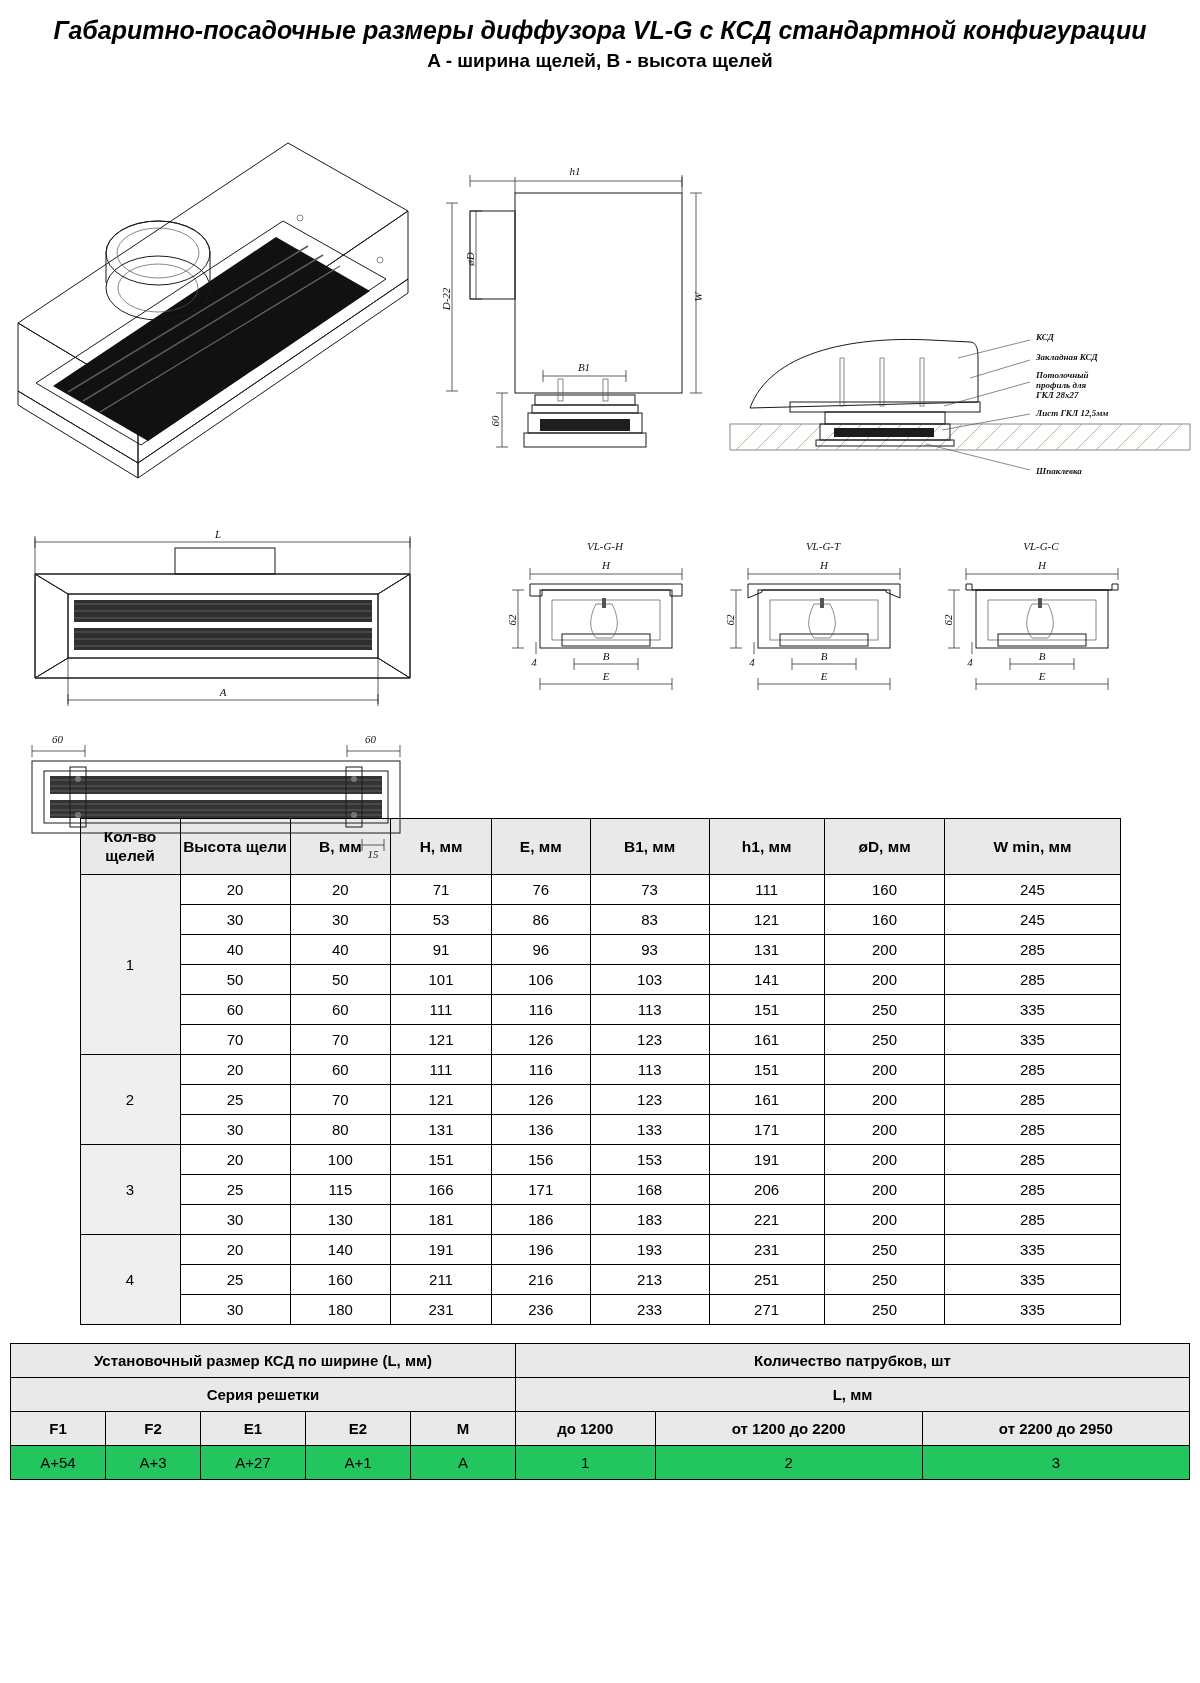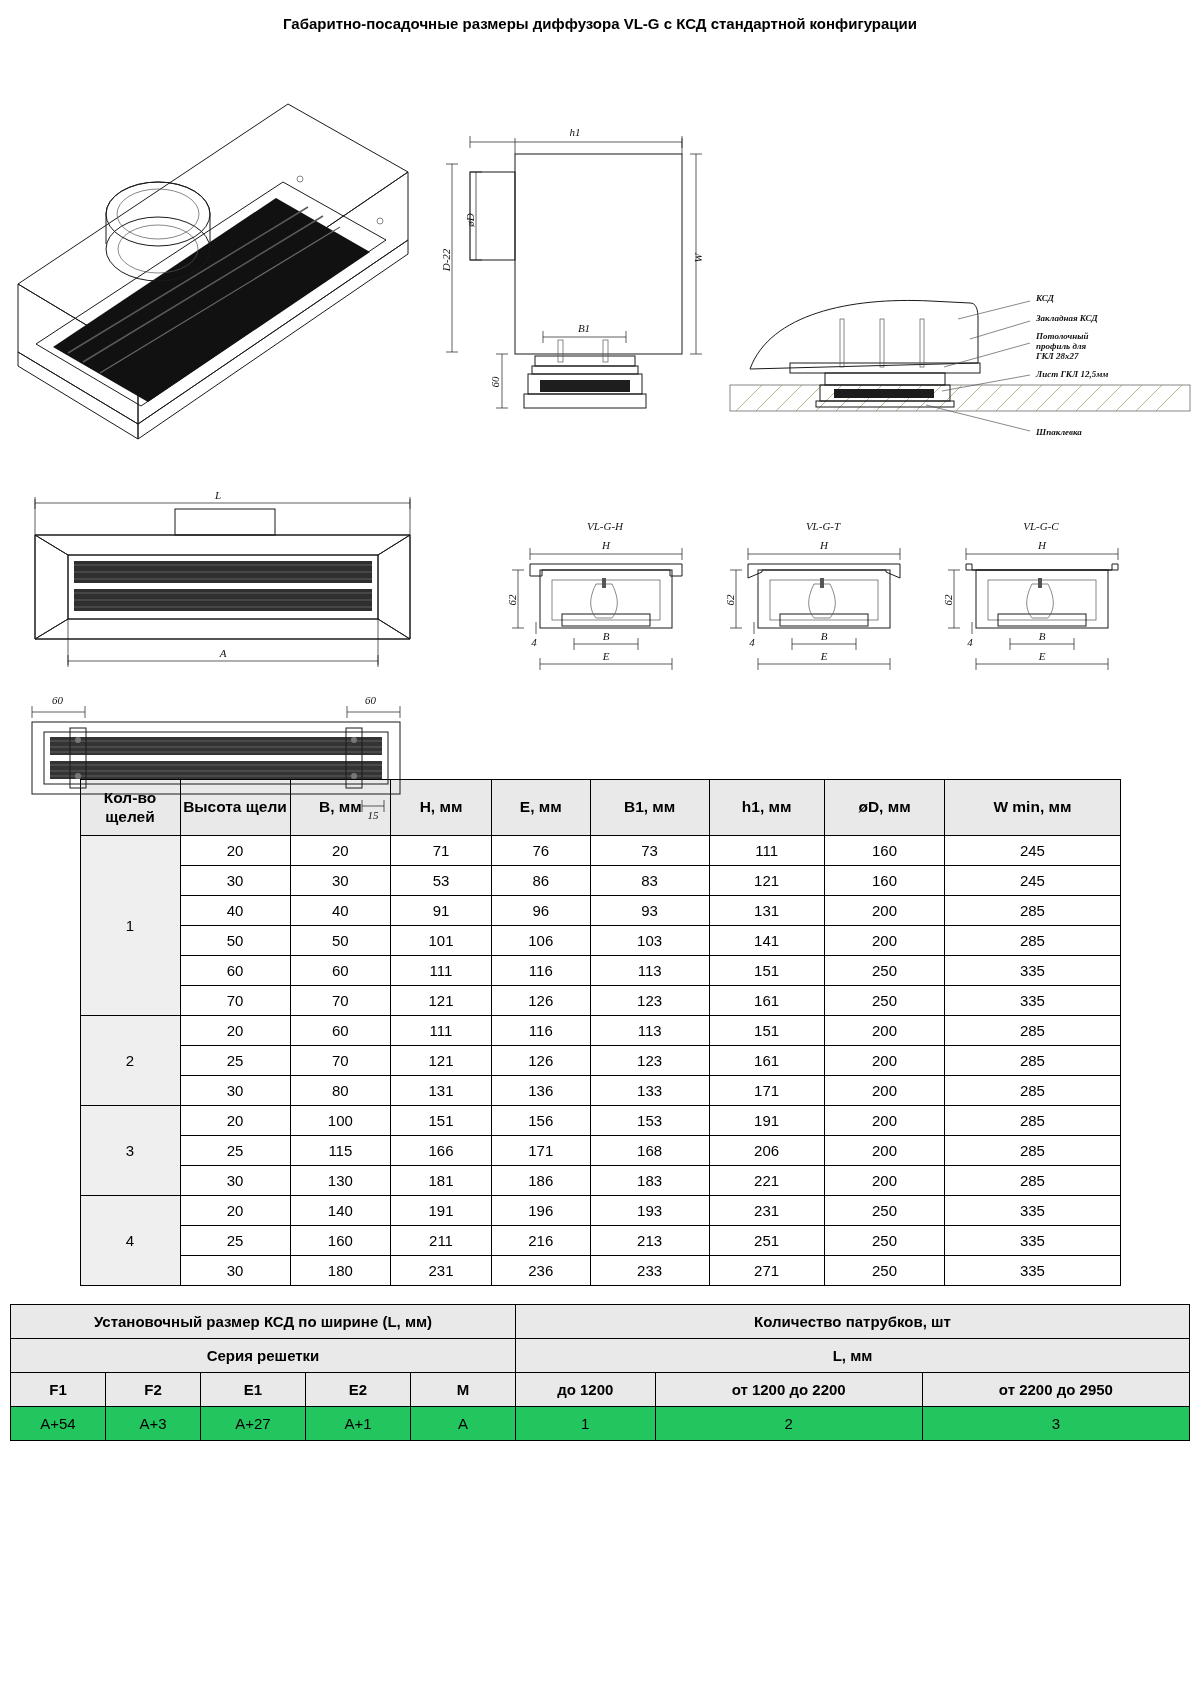--- a/index.html
+++ b/index.html
@@ -12,32 +12,32 @@
     color: #000000;
   }
   .page { position: relative; width: 1200px; height: 1683px; }
 
   
   .title-block {
     text-align: center;
     padding-top: 14px;
     line-height: 1.35;
   }
-  .title-line1 { font-size: 15px; font-weight: bold; }
+  .title-line1 { font-size: 25px; font-weight: bold; font-style: italic; }
   .title-line2 { font-size: 19px; font-weight: bold; }
 
   
   .drawings { position: relative; height: 745px; }
 
   .iso-view { position: absolute; left: 8px; top: 60px; width: 420px; height: 380px; }
   .front-view { position: absolute; left: 10px; top: 455px; width: 430px; height: 205px; }
   .bottom-view { position: absolute; left: 10px; top: 660px; width: 430px; height: 130px; }
   .section-view { position: absolute; left: 440px; top: 90px; width: 270px; height: 320px; }
   .ceiling-view { position: absolute; left: 730px; top: 245px; width: 460px; height: 200px; font-weight: bold; }
-  .profiles { position: absolute; left: 500px; top: 465px; width: 690px; height: 200px; margin-top: 19px; }
+  .profiles { position: absolute; left: 500px; top: 465px; width: 690px; height: 200px; }
 
   svg { display: block; overflow: visible; }
   .ln { stroke: #1a1a1a; fill: none; stroke-width: 1; }
   .ln-thin { stroke: #555; fill: none; stroke-width: 0.7; }
   .dim { stroke: #1a1a1a; fill: none; stroke-width: 0.7; }
   .lbl { font-family: "Liberation Serif", serif; font-style: italic; font-size: 11px; fill: #111; }
   .lbl-sm { font-family: "Liberation Serif", serif; font-style: italic; font-size: 9px; fill: #111; }
   .lbl-ttl { font-family: "Liberation Serif", serif; font-style: italic; font-size: 11px; fill: #111; }
 
   
@@ -81,20 +81,21 @@
   table.sec td.hdr2 { background: #e9e9e9; font-weight: bold; }
   table.sec td { background: #22c55e; }
 </style>
 </head>
 <body>
 
 <div class="page">
 
   <div class="title-block">
     <div class="title-line1">Габаритно-посадочные размеры диффузора VL-G с КСД стандартной конфигурации</div>
+    <div class="title-line2">A - ширина щелей, B - высота щелей</div>
   </div>
 
   <div class="drawings">
 
     <div class="iso-view">
       <svg width="420" height="380" viewBox="0 0 420 380">
         <defs>
           <linearGradient id="gTop" x1="0" y1="0" x2="1" y2="1">
             <stop offset="0%" stop-color="#efefef"></stop>
               <stop offset="100%" stop-color="#c9c9c9"></stop>

